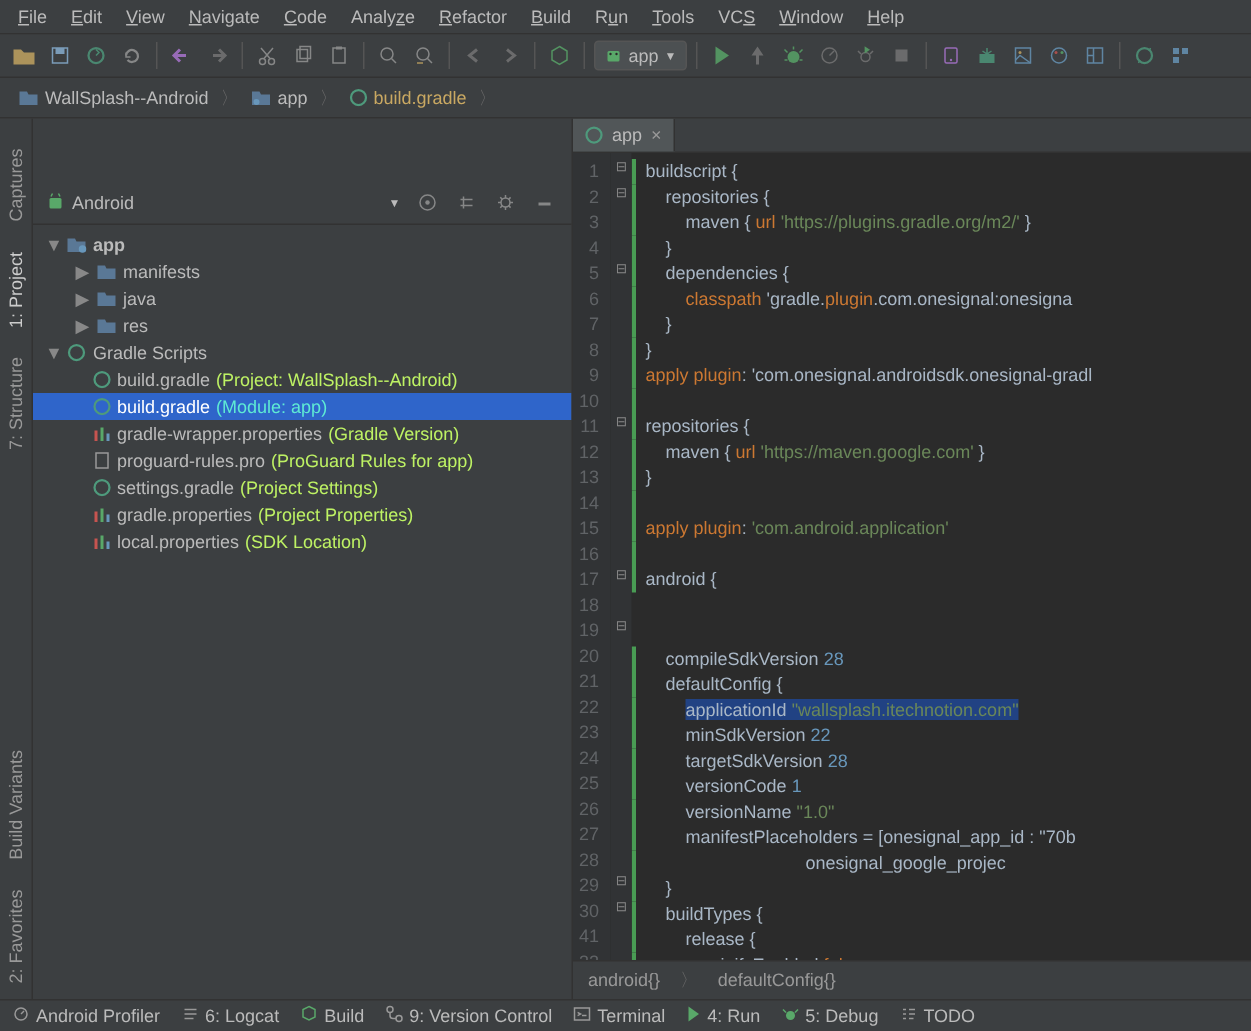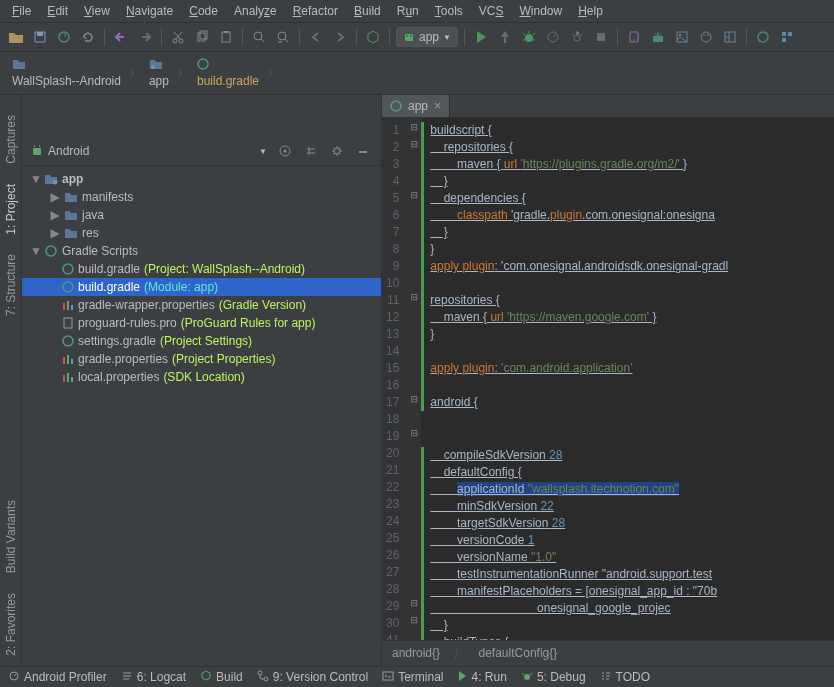--- a/index.html
+++ b/index.html
@@ -5,21 +5,21 @@
 * { margin: 0; padding: 0; box-sizing: border-box; font-family: "Segoe UI", sans-serif; font-size: 12px; }
 body { background: #3c3f41; color: #bbb; width: 834px; height: 687px; overflow: hidden; display: flex; flex-direction: column; }
 .menubar { background: #3c3f41; display: flex; padding: 2px 4px; border-bottom: 1px solid #323232; }
 .menubar span { padding: 2px 8px; cursor: pointer; }
 .menubar span u { text-decoration: underline; }
 .toolbar { background: #3c3f41; display: flex; align-items: center; padding: 4px 6px; gap: 4px; border-bottom: 1px solid #323232; }
 .tbtn { width: 20px; height: 20px; display: flex; align-items: center; justify-content: center; cursor: pointer; opacity: 0.8; }
 .tsep { width: 1px; height: 18px; background: #555; margin: 0 2px; }
 .config-sel { background: #4c5052; border: 1px solid #555; padding: 2px 6px; display: flex; align-items: center; gap: 4px; border-radius: 3px; }
 .breadcrumb { background: #3c3f41; display: flex; align-items: center; padding: 4px 8px; gap: 4px; border-bottom: 1px solid #323232; }
-.crumb { display: flex; gap: 4px; padding: 2px 4px; flex-direction: column; }
+.crumb { display: flex; align-items: center; gap: 4px; padding: 2px 4px; }
 .crumb-arr { color: #666; }
 .main { flex: 1; display: flex; overflow: hidden; }
 .left-tools { width: 22px; background: #3c3f41; border-right: 1px solid #323232; display: flex; flex-direction: column; padding-top: 10px; }
 .left-tab { writing-mode: vertical-rl; transform: rotate(180deg); padding: 10px 2px; font-size: 11px; color: #999; cursor: pointer; display: flex; align-items: center; gap: 4px; }
 .proj-panel { width: 360px; background: #3c3f41; border-right: 1px solid #323232; display: flex; flex-direction: column; }
 .proj-header { display: flex; align-items: center; padding: 4px 8px; border-bottom: 1px solid #323232; margin-top: 42px; }
 .proj-header .title { flex: 1; display: flex; align-items: center; gap: 4px; }
 .proj-header .icons { display: flex; gap: 6px; }
 .tree { flex: 1; overflow: auto; padding: 4px 0; }
 .tree-row { display: flex; align-items: center; padding: 2px 4px; gap: 4px; cursor: pointer; white-space: nowrap; }
@@ -29,21 +29,21 @@
 .editor { flex: 1; display: flex; flex-direction: column; overflow: hidden; }
 .tabs { display: flex; background: #3c3f41; border-bottom: 1px solid #323232; }
 .tab { background: #515658; padding: 4px 8px; display: flex; align-items: center; gap: 6px; border-right: 1px solid #323232; }
 .tab .close { color: #999; cursor: pointer; }
 .code-area { flex: 1; display: flex; overflow: hidden; background: #2b2b2b; font-family: "Consolas", monospace; }
 .gutter { background: #313335; color: #606366; text-align: right; padding: 4px 8px 4px 4px; user-select: none; }
 .gutter div { height: 17px; line-height: 17px; }
 .foldbar { width: 14px; background: #313335; position: relative; }
 .foldmark { height: 17px; display: flex; align-items: center; justify-content: center; color: #888; font-size: 9px; }
 .code { flex: 1; padding: 4px 0; overflow: hidden; }
-.code-line { height: 17px; line-height: 17px; white-space: pre; color: #a9b7c6; text-decoration: underline; }
+.code-line { height: 17px; line-height: 17px; white-space: pre; color: #a9b7c6; }
 .kw { color: #cc7832; }
 .str { color: #6a8759; }
 .num { color: #6897bb; }
 .hl { background: #214283; }
 .crumb-bar { background: #3c3f41; padding: 4px 10px; border-top: 1px solid #323232; color: #999; font-family: "Consolas", monospace; }
 .bottom-tools { background: #3c3f41; border-top: 1px solid #323232; display: flex; padding: 3px 8px; gap: 14px; }
 .bottom-tools .btool { display: flex; align-items: flex-start; gap: 4px; font-size: 11px; cursor: pointer; }
 svg { display: block; }
 .ico-folder { width: 14px; height: 12px; }
 .green-marker { border-left: 3px solid #499c54; }
@@ -520,21 +520,20 @@
           <div class="code-line green-marker" style="padding-left: 6px;"><span class="kw">apply</span> <span class="kw">plugin</span>: <span class="str">'com.android.application'</span></div>
           <div class="code-line green-marker" style="padding-left: 6px;"></div>
           <div class="code-line green-marker" style="padding-left: 6px;">android {</div>
           <div class="code-line green-marker" style="padding-left: 6px; margin-top: 36px;">    compileSdkVersion <span class="num">28</span></div>
           <div class="code-line green-marker" style="padding-left: 6px;">    defaultConfig {</div>
           <div class="code-line green-marker" style="padding-left: 6px;">        <span class="hl">applicationId <span class="str">"wallsplash.itechnotion.com"</span></span></div>
           <div class="code-line green-marker" style="padding-left: 6px;">        minSdkVersion <span class="num">22</span></div>
           <div class="code-line green-marker" style="padding-left: 6px;">        targetSdkVersion <span class="num">28</span></div>
           <div class="code-line green-marker" style="padding-left: 6px;">        versionCode <span class="num">1</span></div>
           <div class="code-line green-marker" style="padding-left: 6px;">        versionName <span class="str">"1.0"</span></div>
-          <div class="code-line green-marker" style="padding-left: 6px;">        testInstrumentationRunner "android.support.test</div>
           <div class="code-line green-marker" style="padding-left: 6px;">        manifestPlaceholders = [onesignal_app_id : "70b</div>
           <div class="code-line green-marker" style="padding-left: 6px;">                                onesignal_google_projec</div>
           <div class="code-line green-marker" style="padding-left: 6px;">    }</div>
           <div class="code-line green-marker" style="padding-left: 6px;">    buildTypes {</div>
           <div class="code-line green-marker" style="padding-left: 6px;">        release {</div>
           <div class="code-line green-marker" style="padding-left: 6px;">            minifyEnabled <span class="kw">false</span></div>
           <div class="code-line green-marker" style="padding-left: 6px;">            proguardFiles getDefaultProguardFile('progu</div>
         </div>
     </div>
     <div class="crumb-bar">

